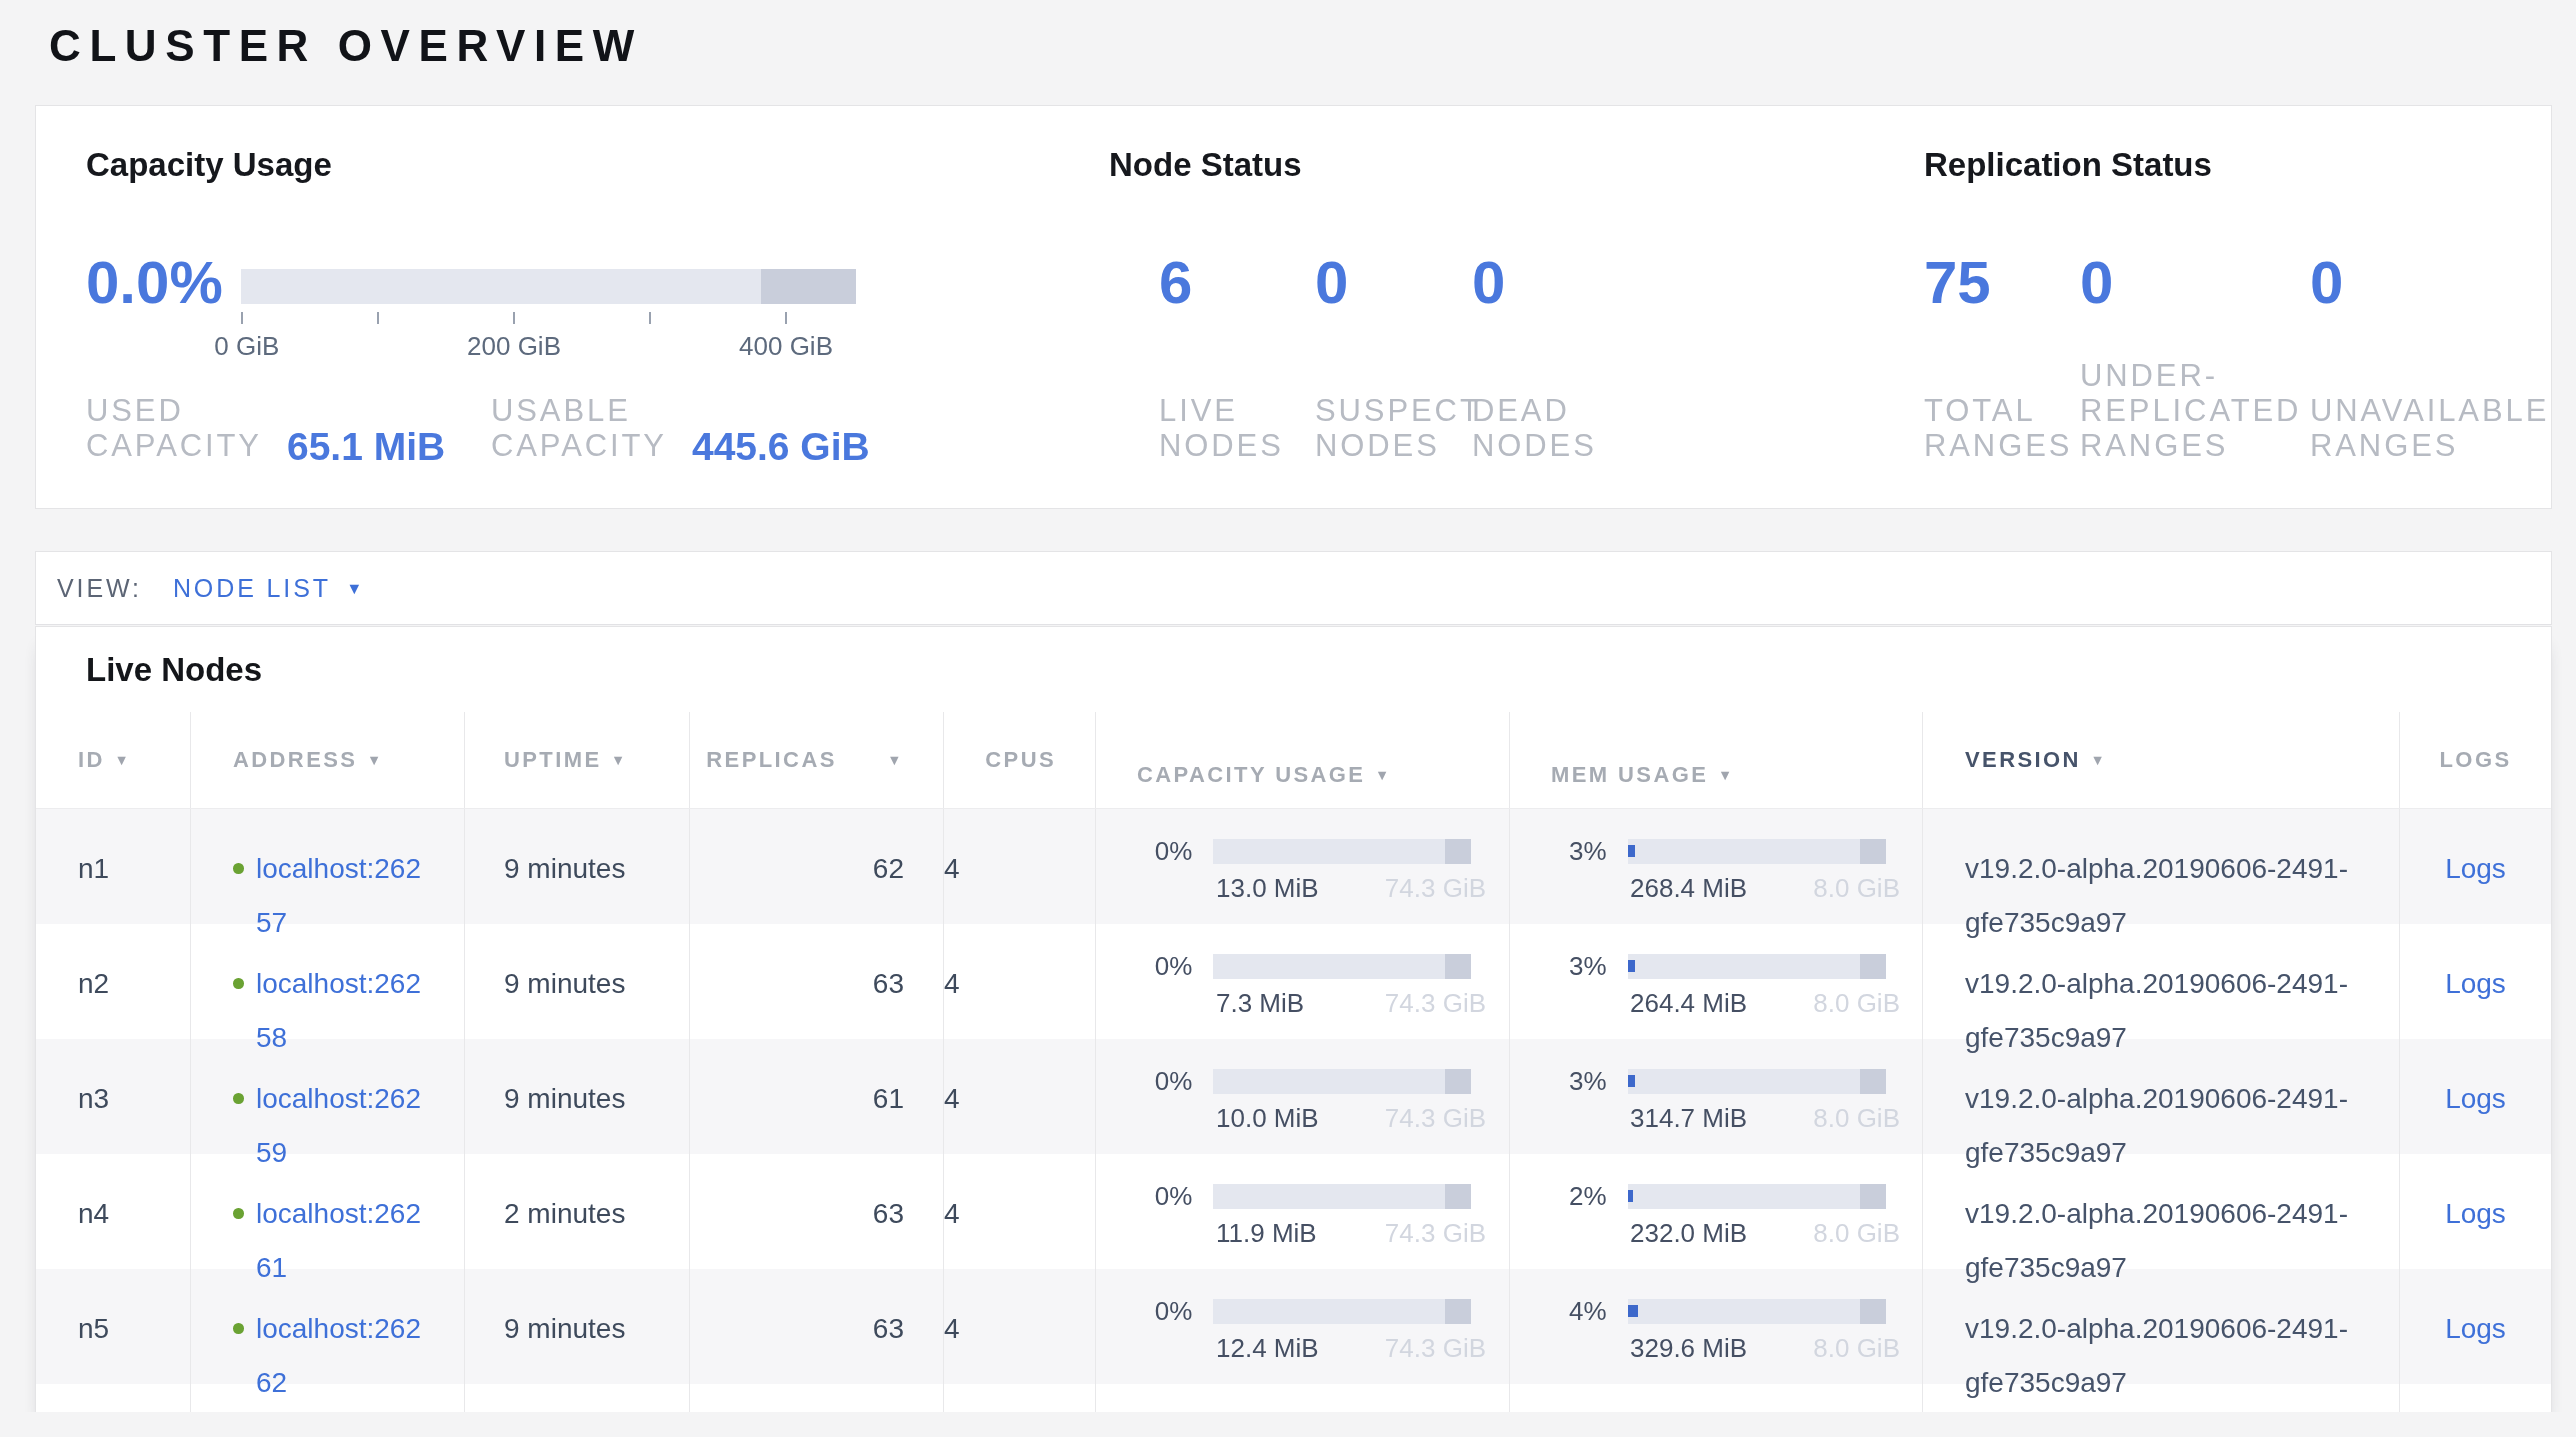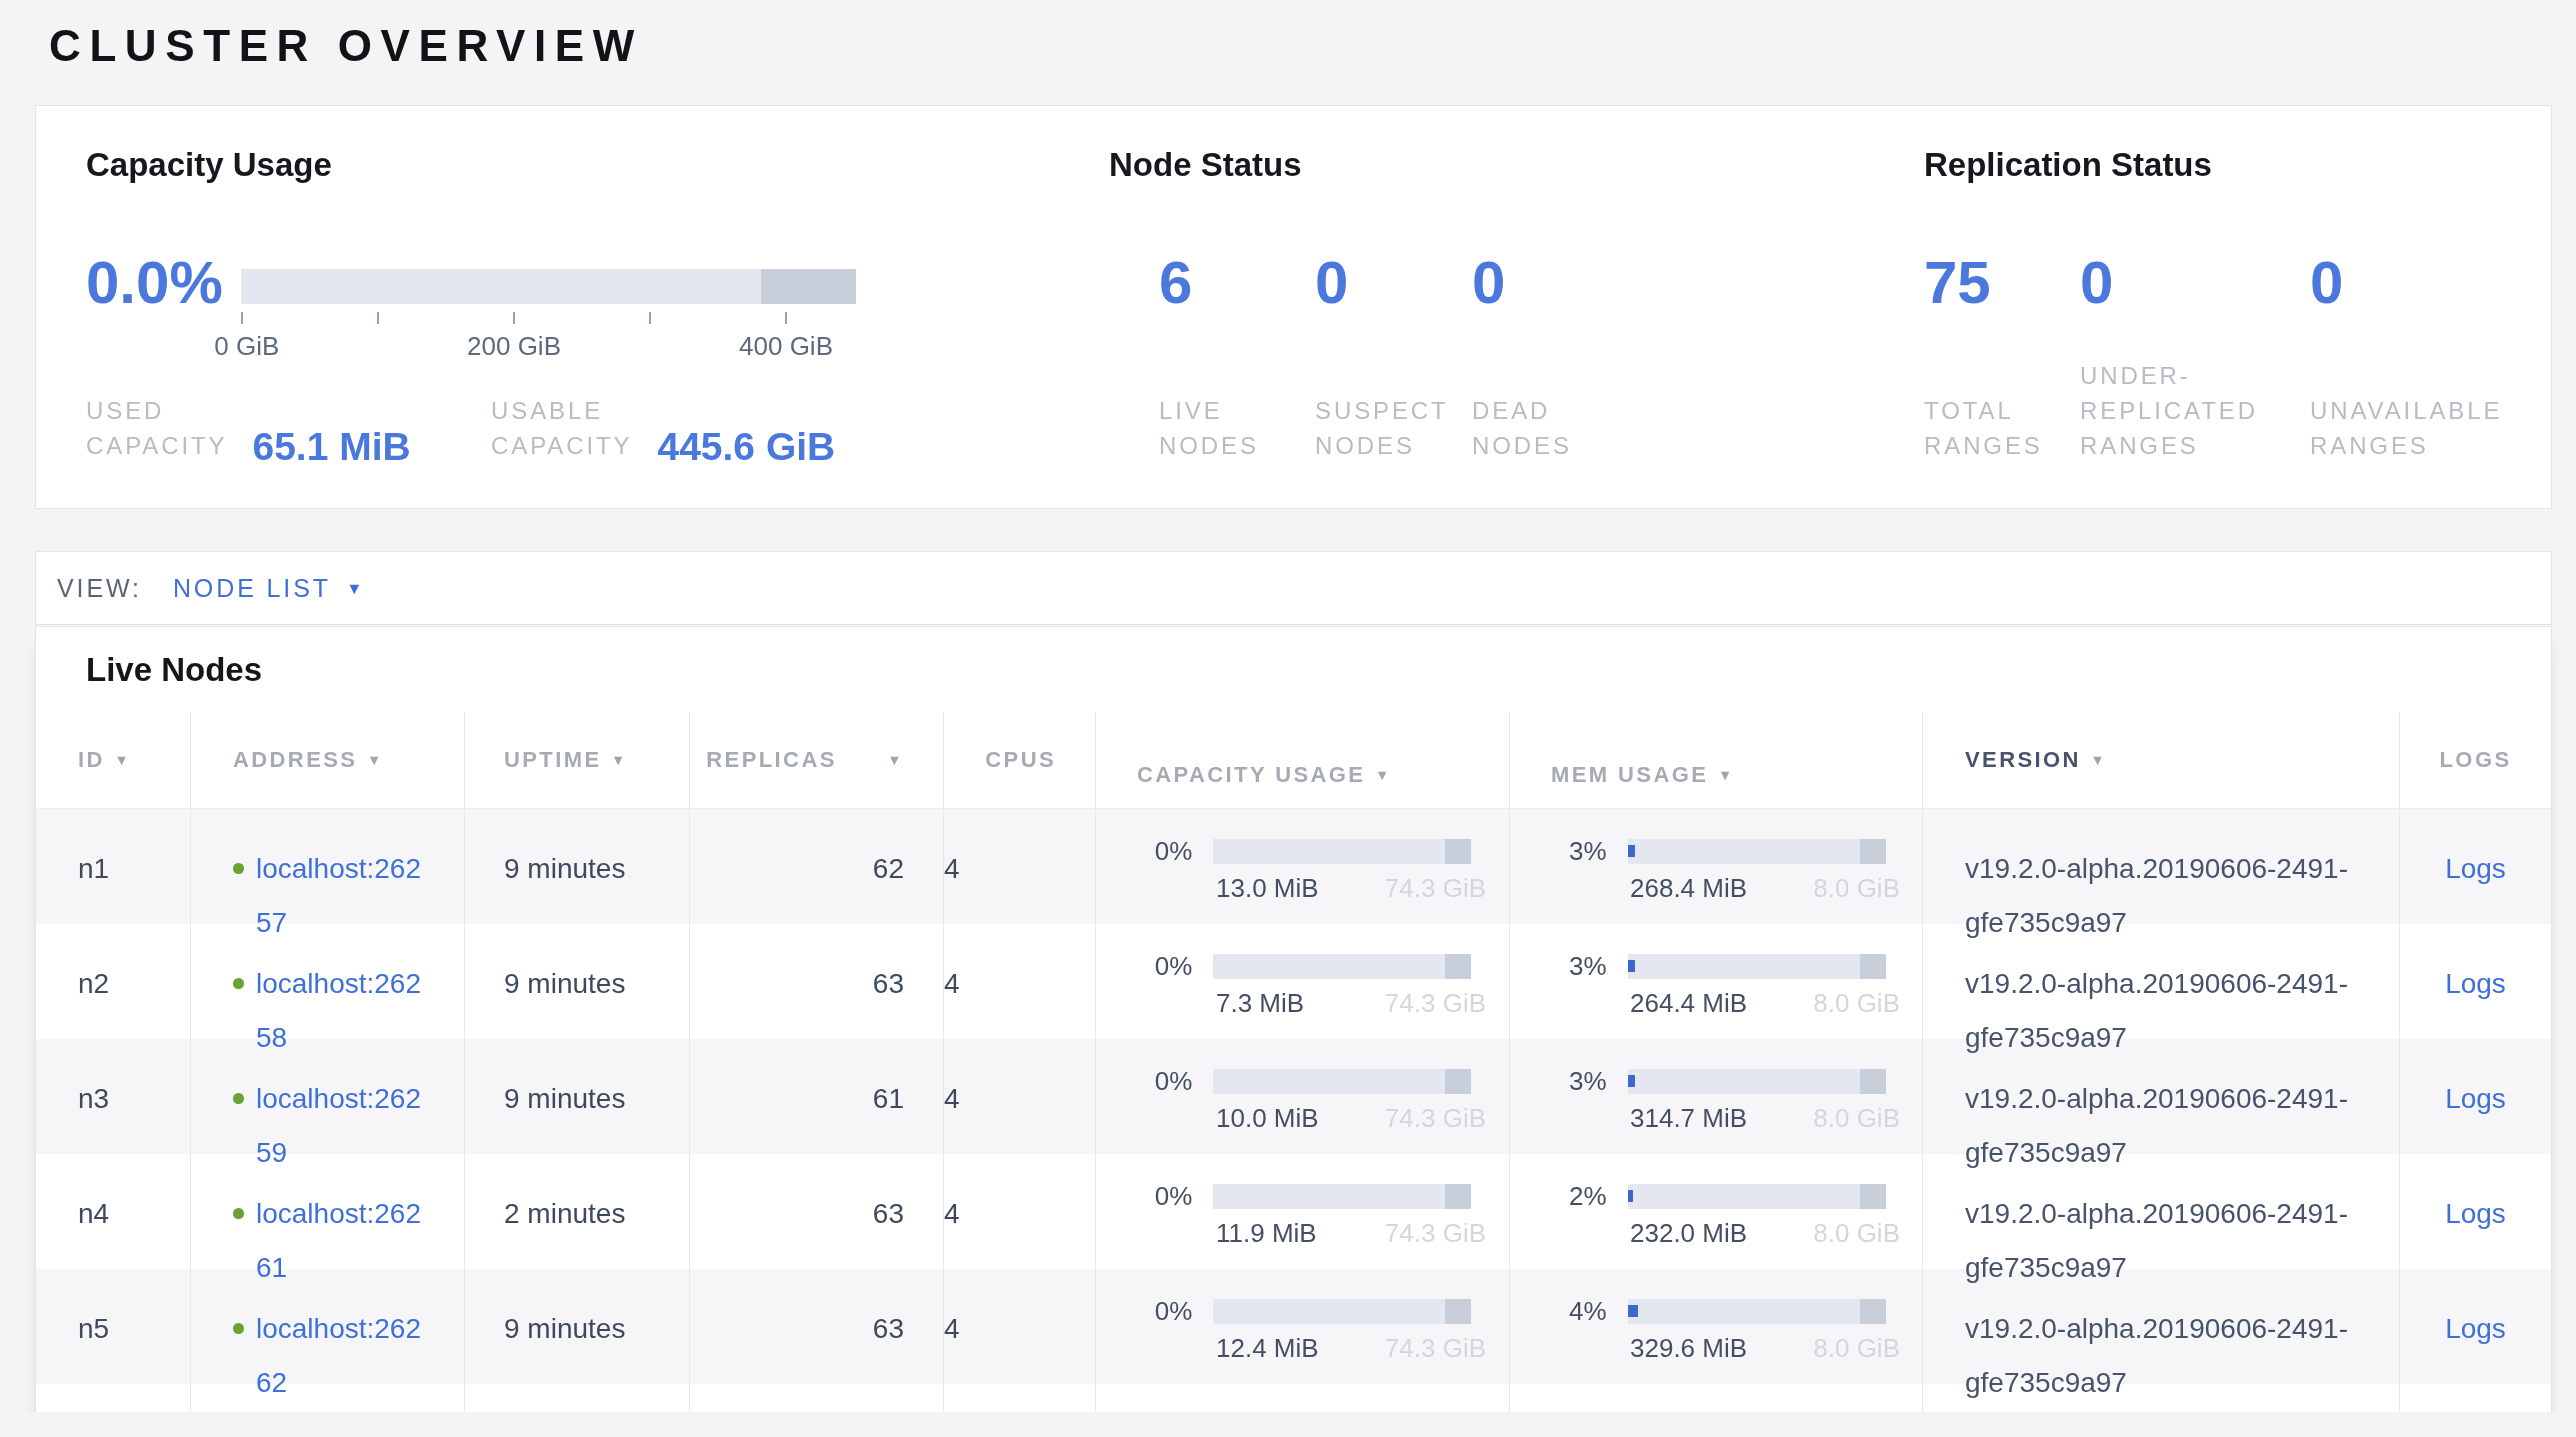--- a/index.html
+++ b/index.html
@@ -23,21 +23,21 @@
   .big-cap   { position:absolute; right:0; top:0; bottom:0; width:15.4%; background:var(--bar_cap,#c9cedb); }
   .big-fill  { position:absolute; left:0; top:0; bottom:0; background:var(--bar_fill,#3d68cb); }
   .ticks { position:relative; height:15.3px; margin-top:7.7px; }
   .tick  { position:absolute; top:0; width:1.9px; height:12.5px; background:#99a1af; }
   .tick-labels { position:relative; height:33px; margin-top:3.8px; }
   .tick-lab { position:absolute; transform:translateX(-50%); white-space:nowrap;
               font-size:26px; color:#5d6a7d; }
 
   .cap-stat { position:absolute; top:288px; height:69px; display:flex; align-items:flex-end; }
   .cap-stat-1 { left:50px; } .cap-stat-2 { left:439px;margin-left:16px; }
-  .stat-lines { font-size:24px; line-height:35px; letter-spacing:2.9px; color:#b7bbc3; white-space:nowrap; }
+  .stat-lines { font-size:31px; line-height:35px; letter-spacing:2.9px; color:#b7bbc3; white-space:nowrap; }
   .cap-stat .stat-val { font-size:39px; font-weight:700; color:var(--accent_blue,#4a78dd);
                         margin-left:25px; margin-bottom:-5.7px; }
   .sum-stat { position:absolute; top:144px; height:213px; }
   .sum-stat .stat-lines { position:absolute; bottom:0; left:0; }
   .ns-1{left:1123px;} .ns-2{left:1279px;} .ns-3{left:1436px;}
   .rs-1{left:1888px;} .rs-2{left:2044px;} .rs-3{left:2274px;}
 
   
   .view-bar { top:551px; height:74px; display:flex; align-items:center; padding-left:21px;
               border-bottom:1px solid #e2e2e5; }

